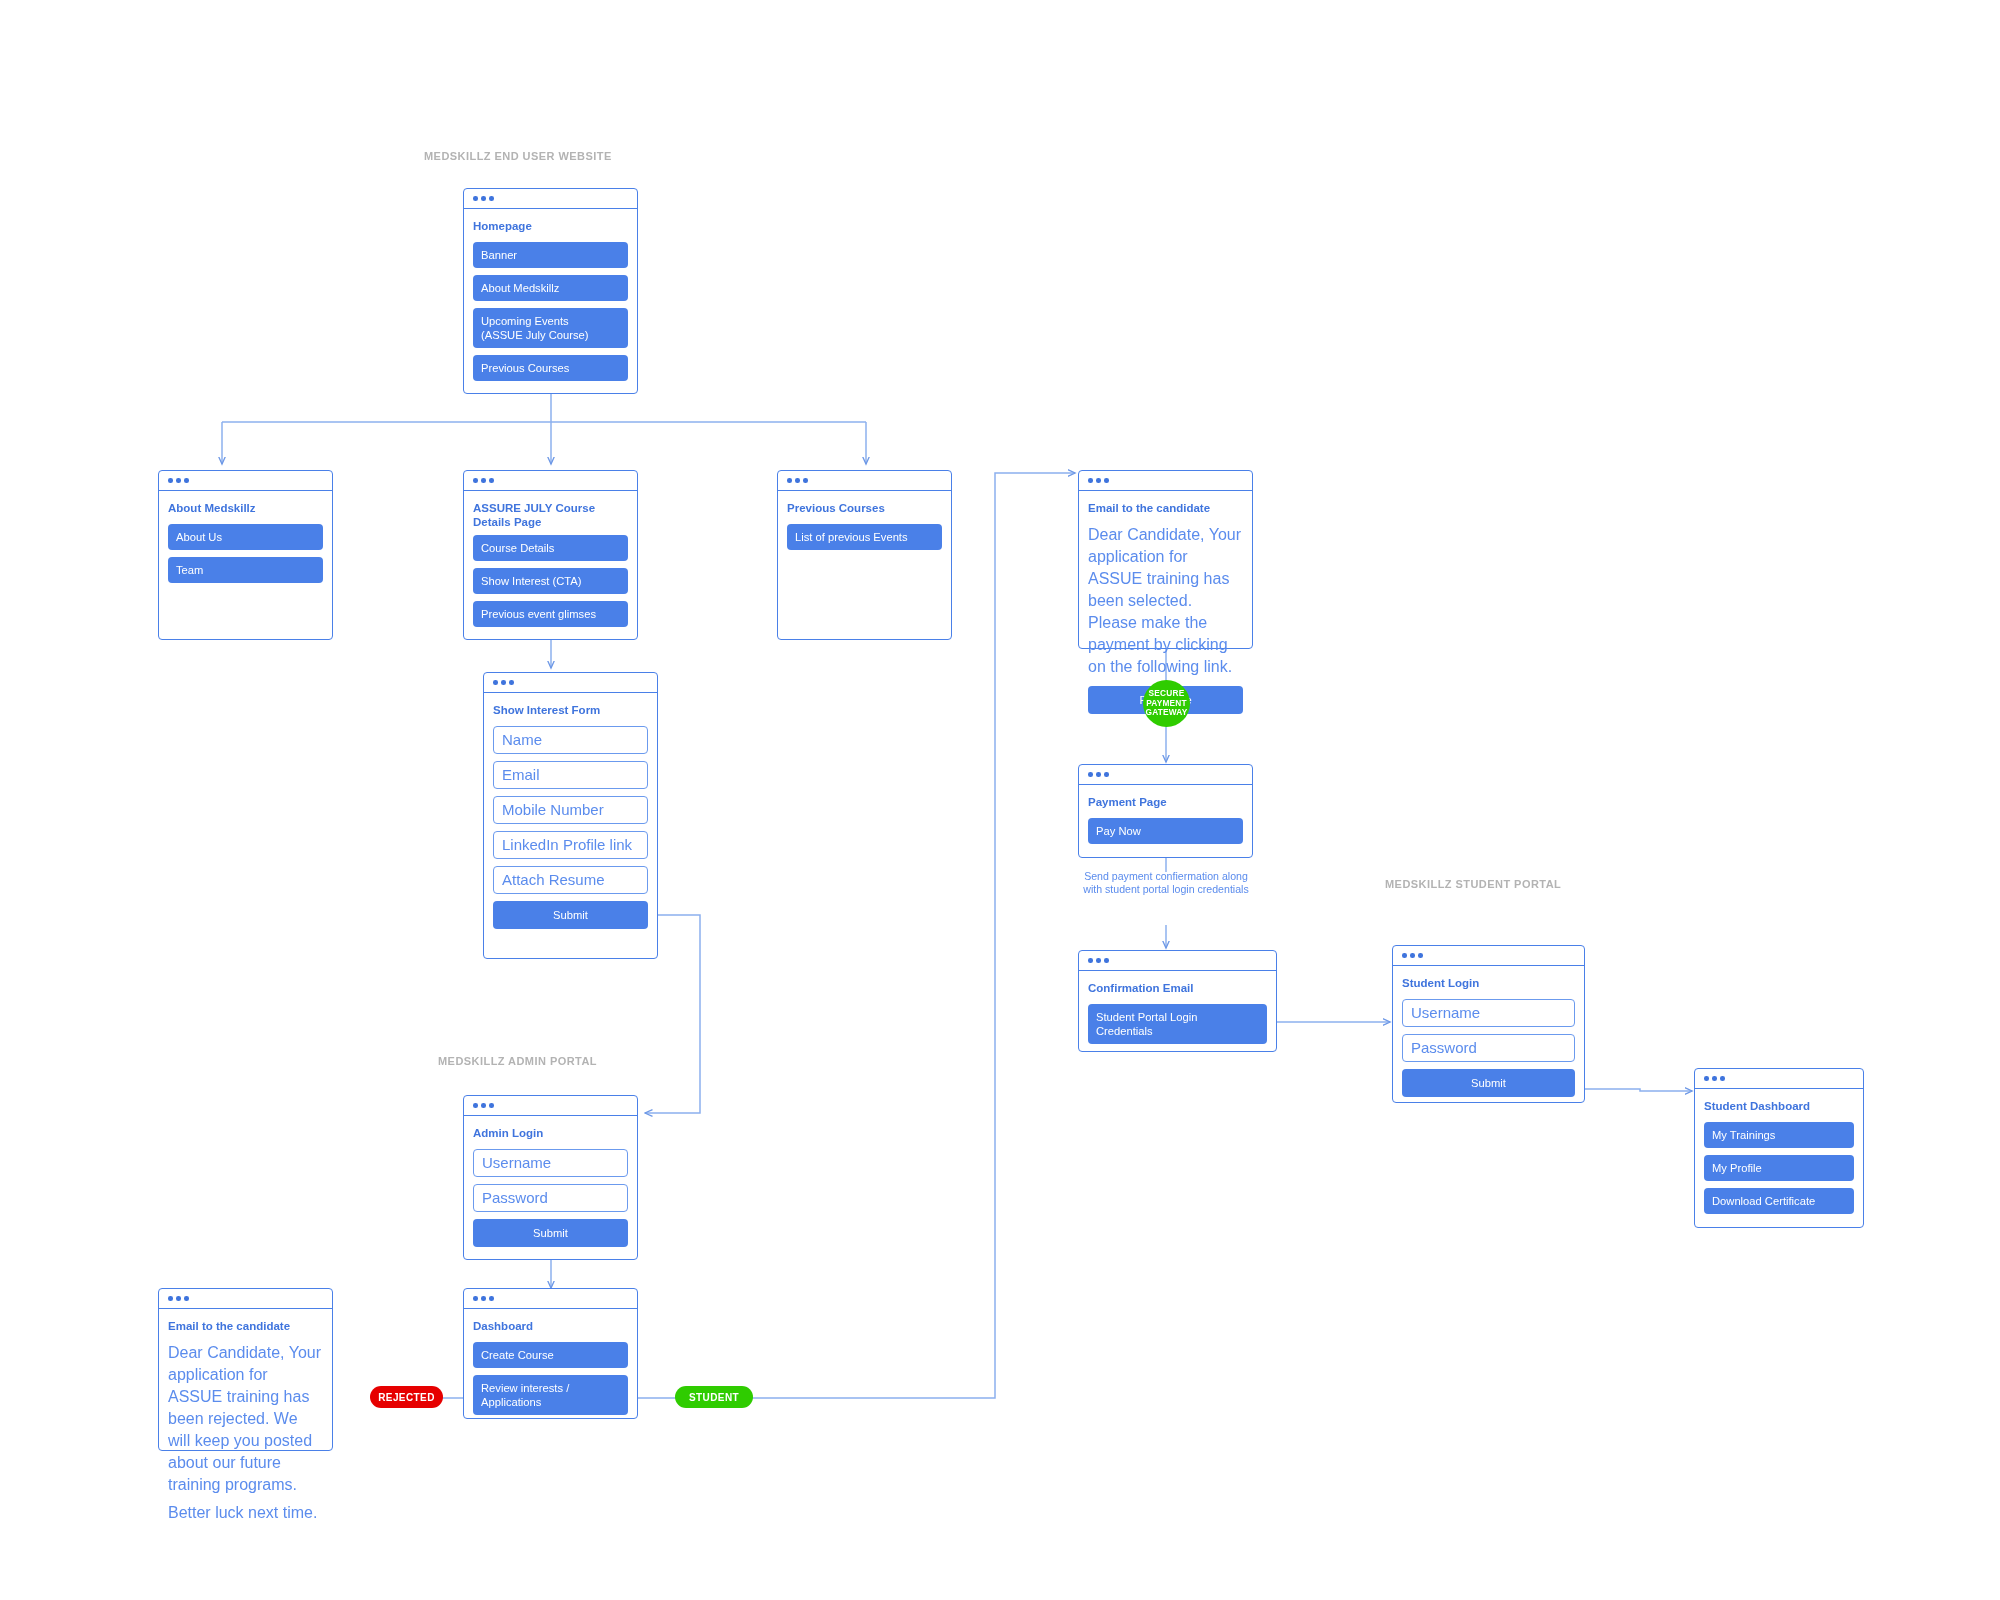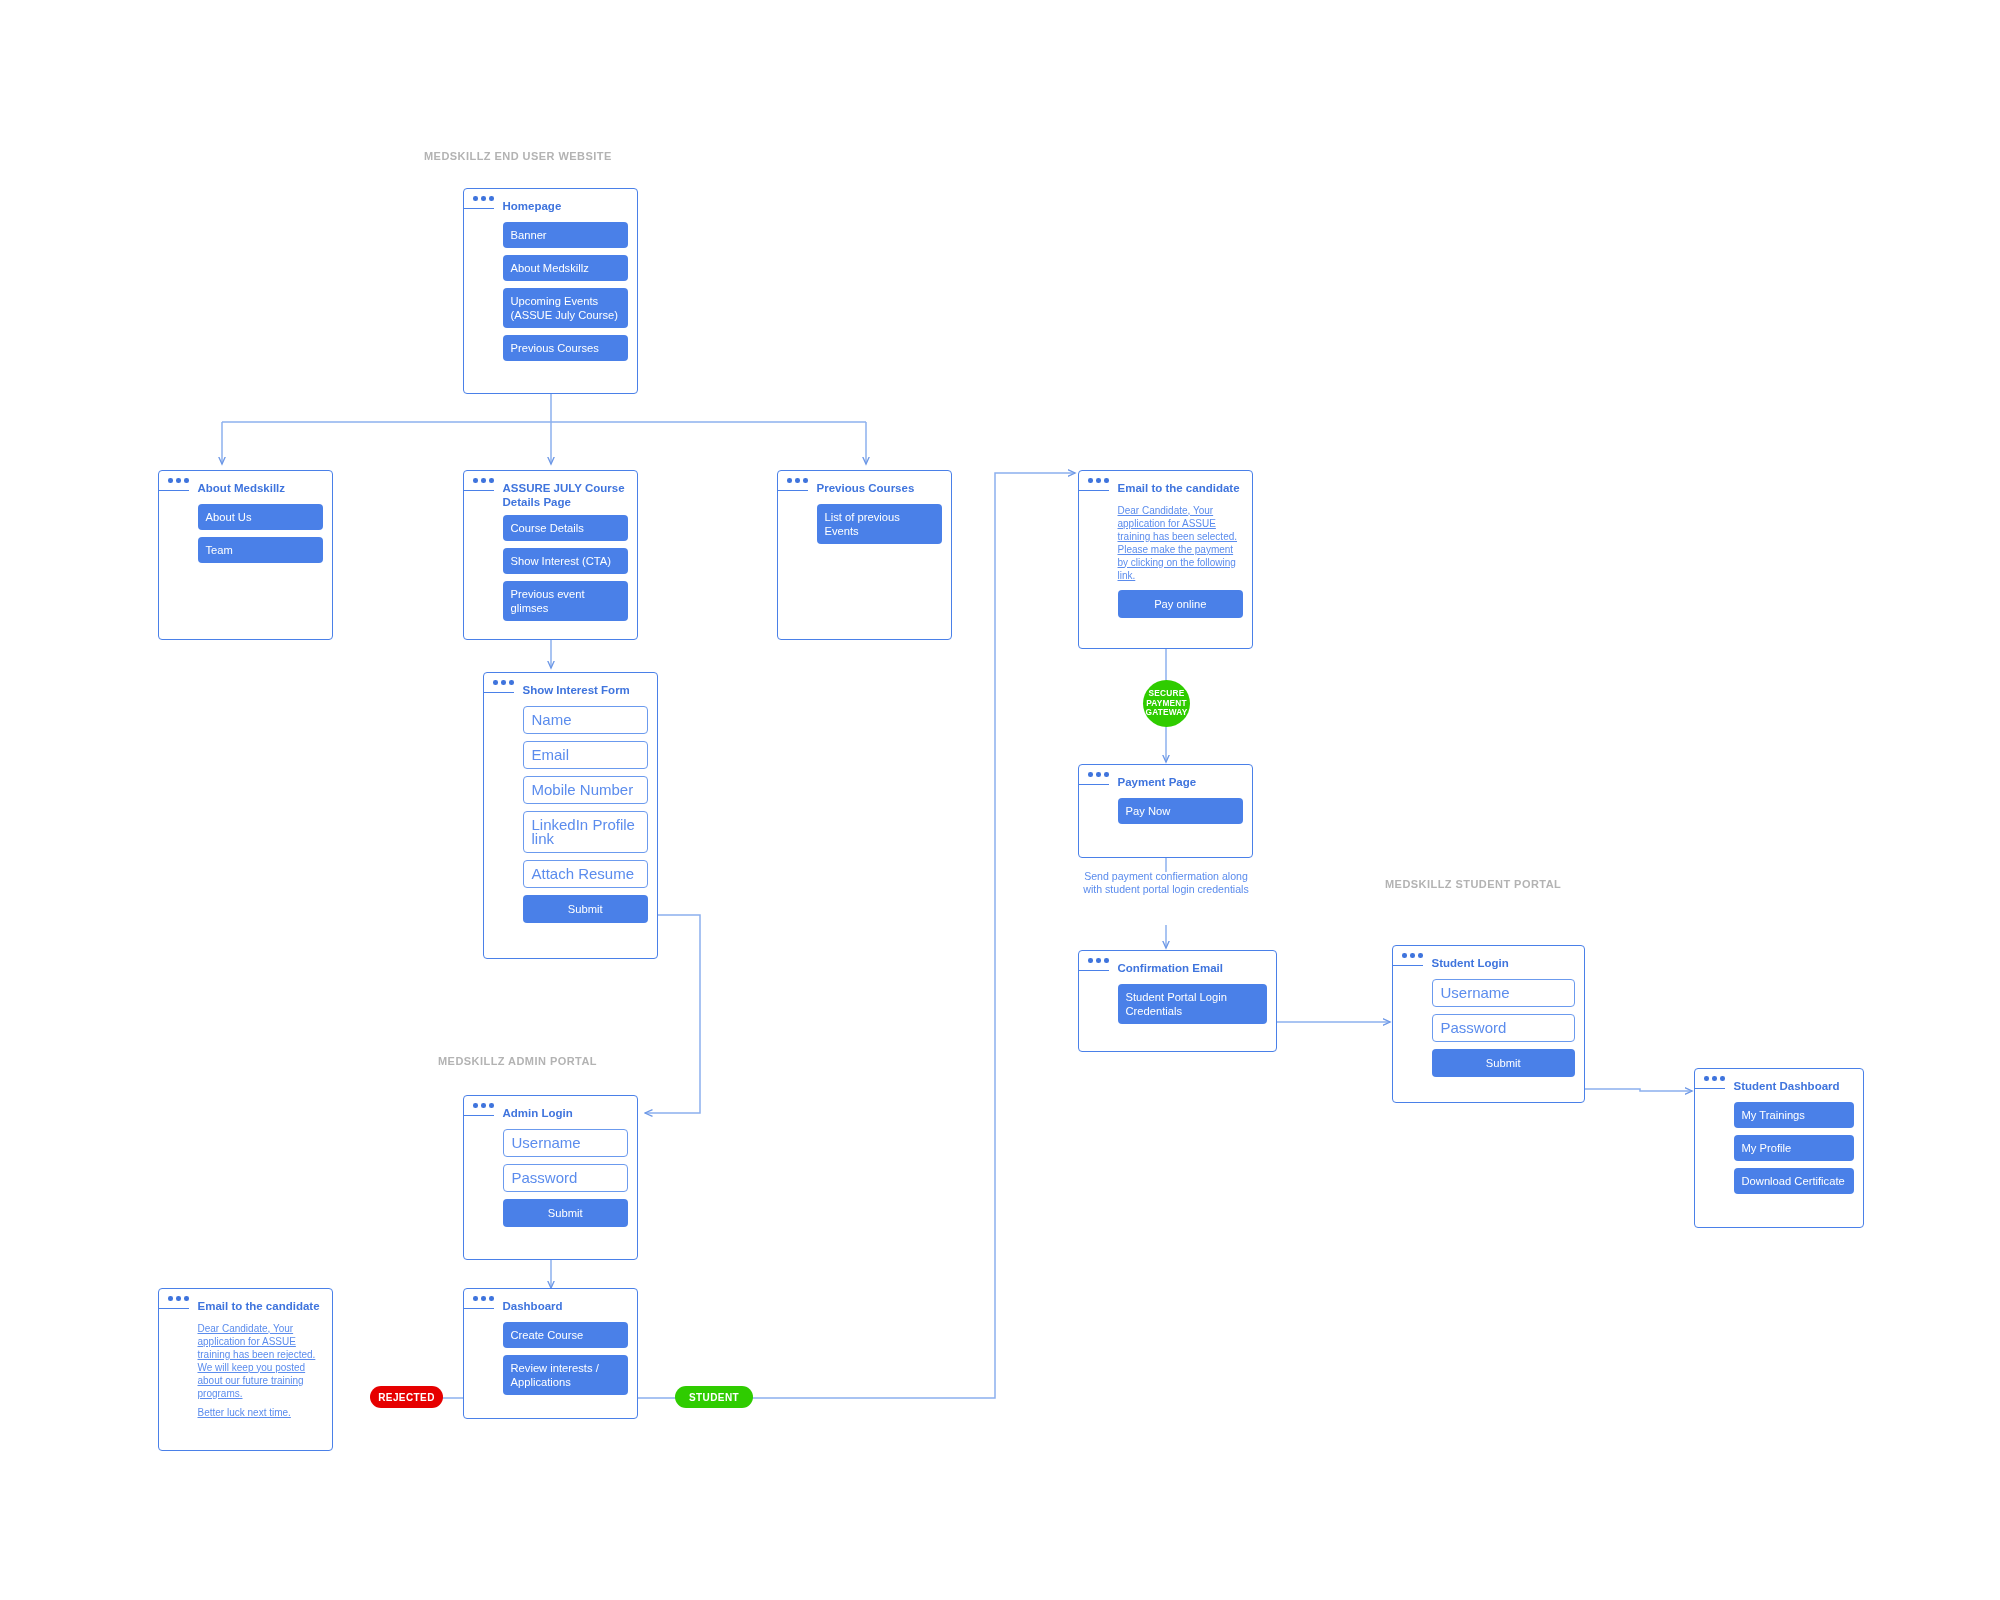--- a/index.html
+++ b/index.html
@@ -15,36 +15,36 @@
     letter-spacing:.45px;white-space:nowrap;
   }
 
   
   .card{
     position:absolute;
     border:1.5px solid #4a80e8;
     border-radius:4px;
     background:#ffffff;
     box-sizing:border-box;
-    display:flex;
+    display:flex;flex-direction:column;
   }
   .card-bar{
     height:20px;flex:0 0 20px;
     border-bottom:1.5px solid #4a80e8;
     display:flex;align-items:center;padding-left:9px;gap:3.5px;
     box-sizing:border-box;
   }
   .dot{width:4.5px;height:4.5px;border-radius:50%;background:#3f74dd;display:block;}
   .card-body{padding:9px 9px 10px 9px;box-sizing:border-box;flex:1 1 auto;}
   .card-title{
     color:#3f74dd;font-weight:bold;font-size:11.5px;line-height:13.5px;
     margin:2px 0 8px 0;
   }
   .para{
-    color:#5b8ced;font-size:10px;line-height:13px;margin:0 0 8px 0;text-decoration:underline;
+    color:#5b8ced;font-size:16px;line-height:22px;margin:0 0 8px 0;
   }
   .para + .para{margin-top:-2px;}
 
   
   .chip{
     background:#4a80e8;color:#ffffff;border-radius:4px;
     font-size:11.2px;line-height:14px;
     padding:6px 8px;margin-bottom:7px;box-sizing:border-box;
   }
   .chip.center{text-align:center;}

